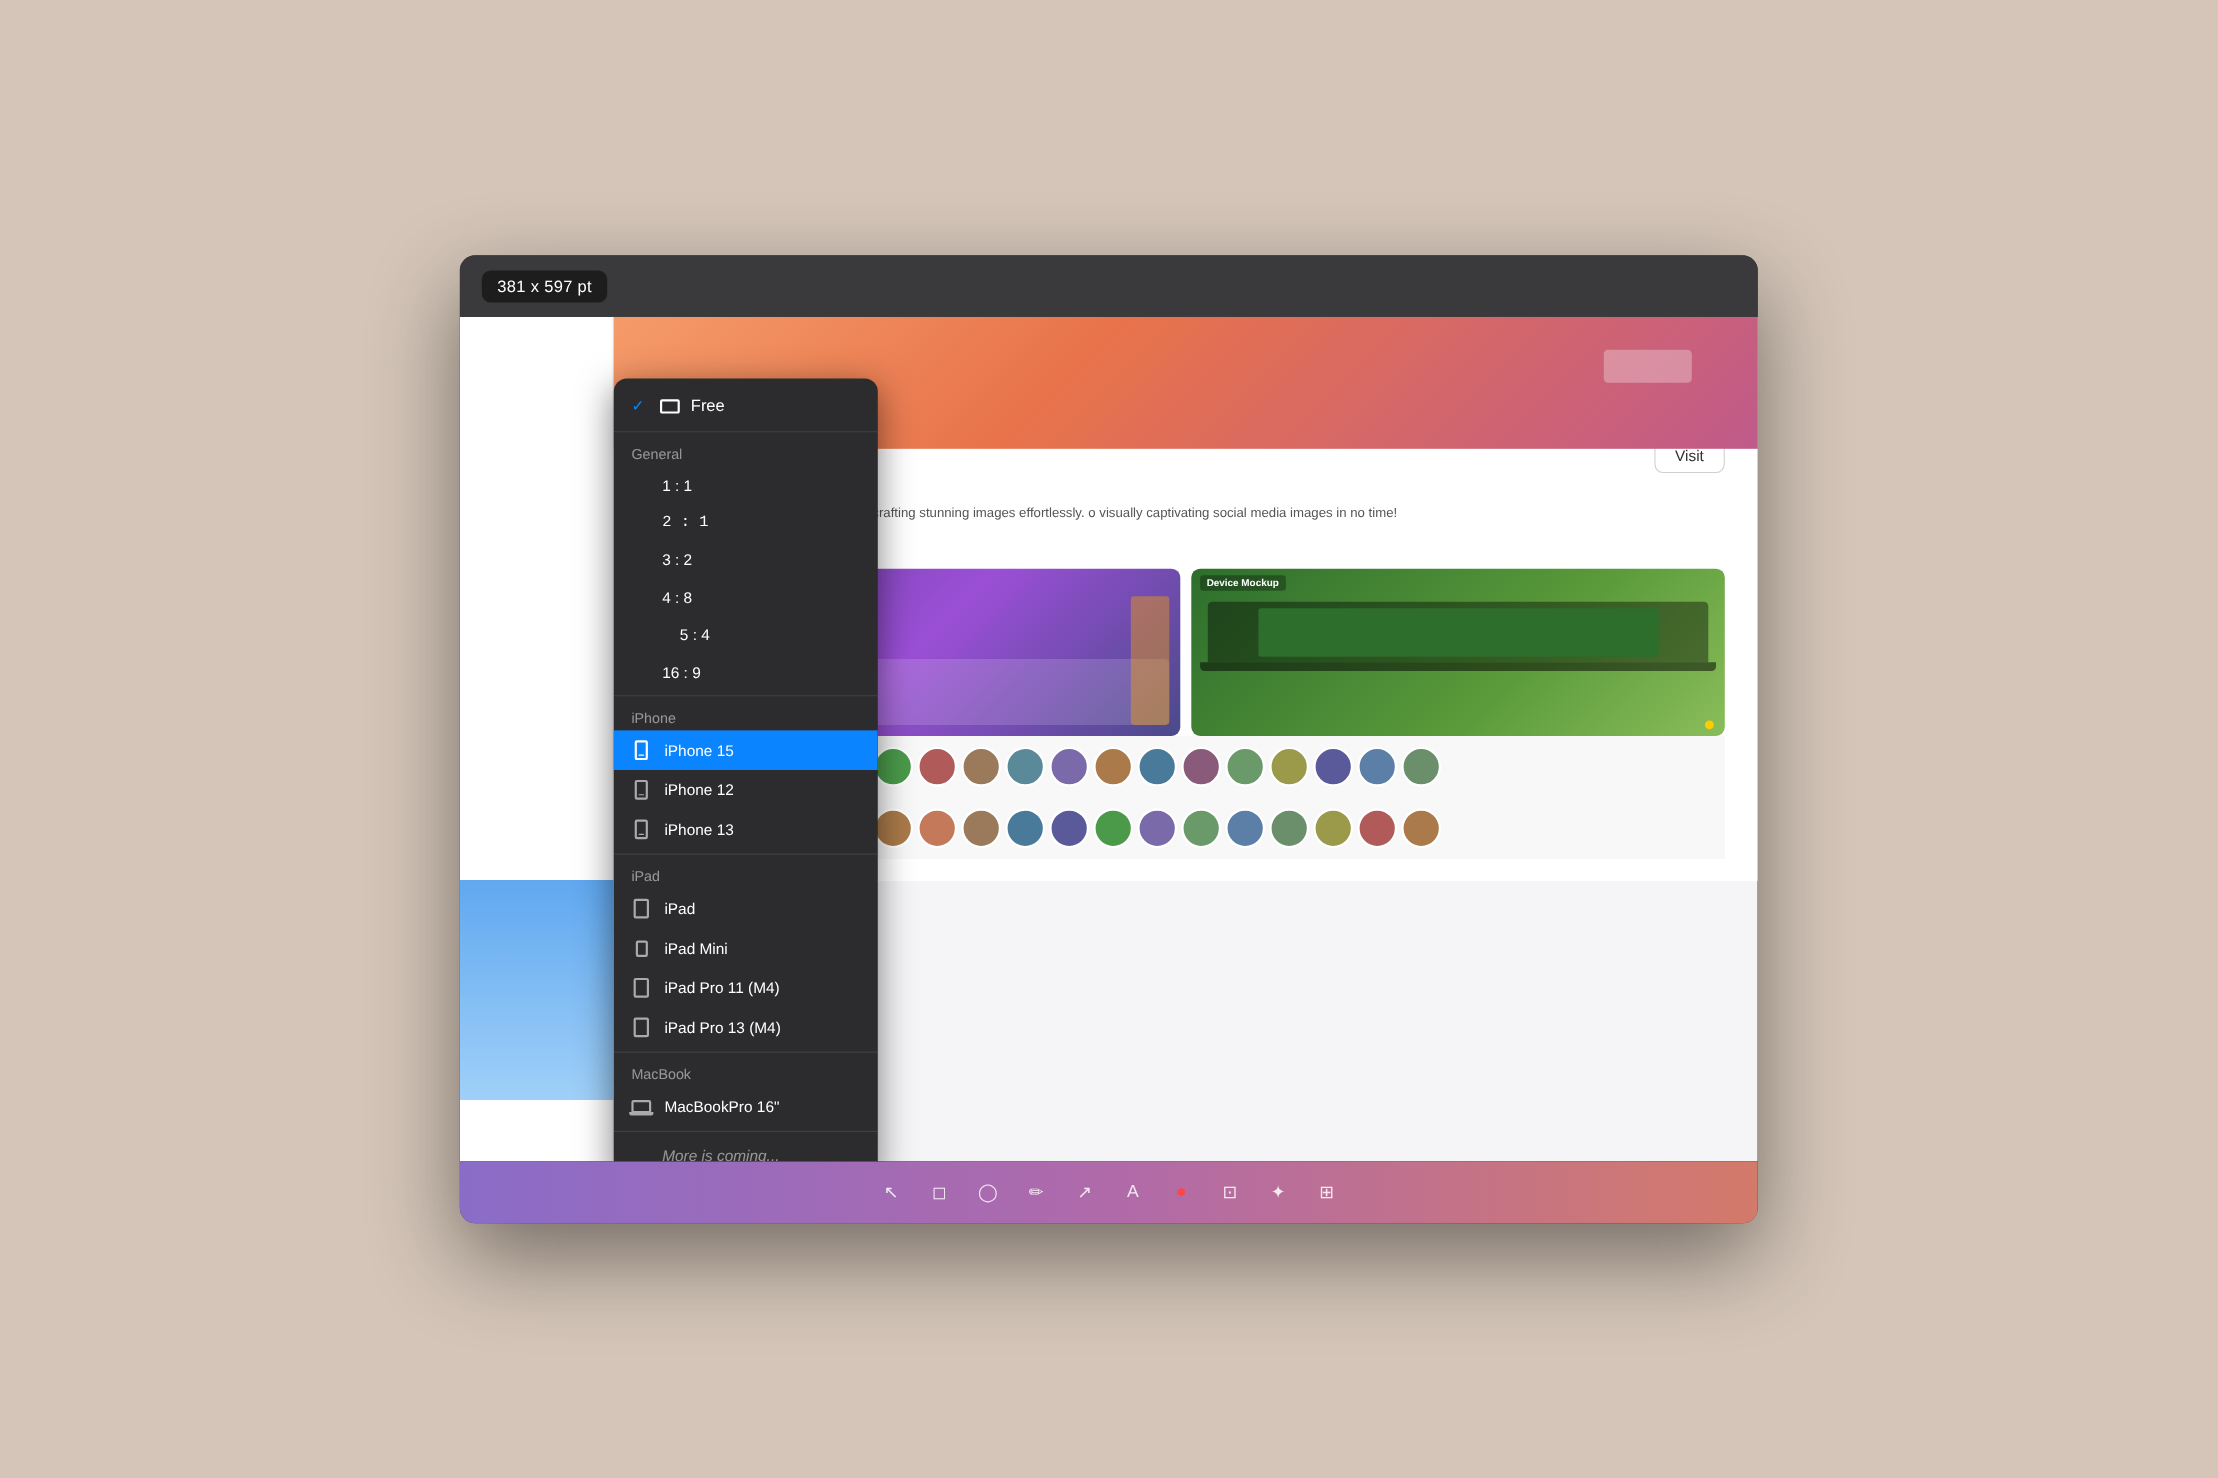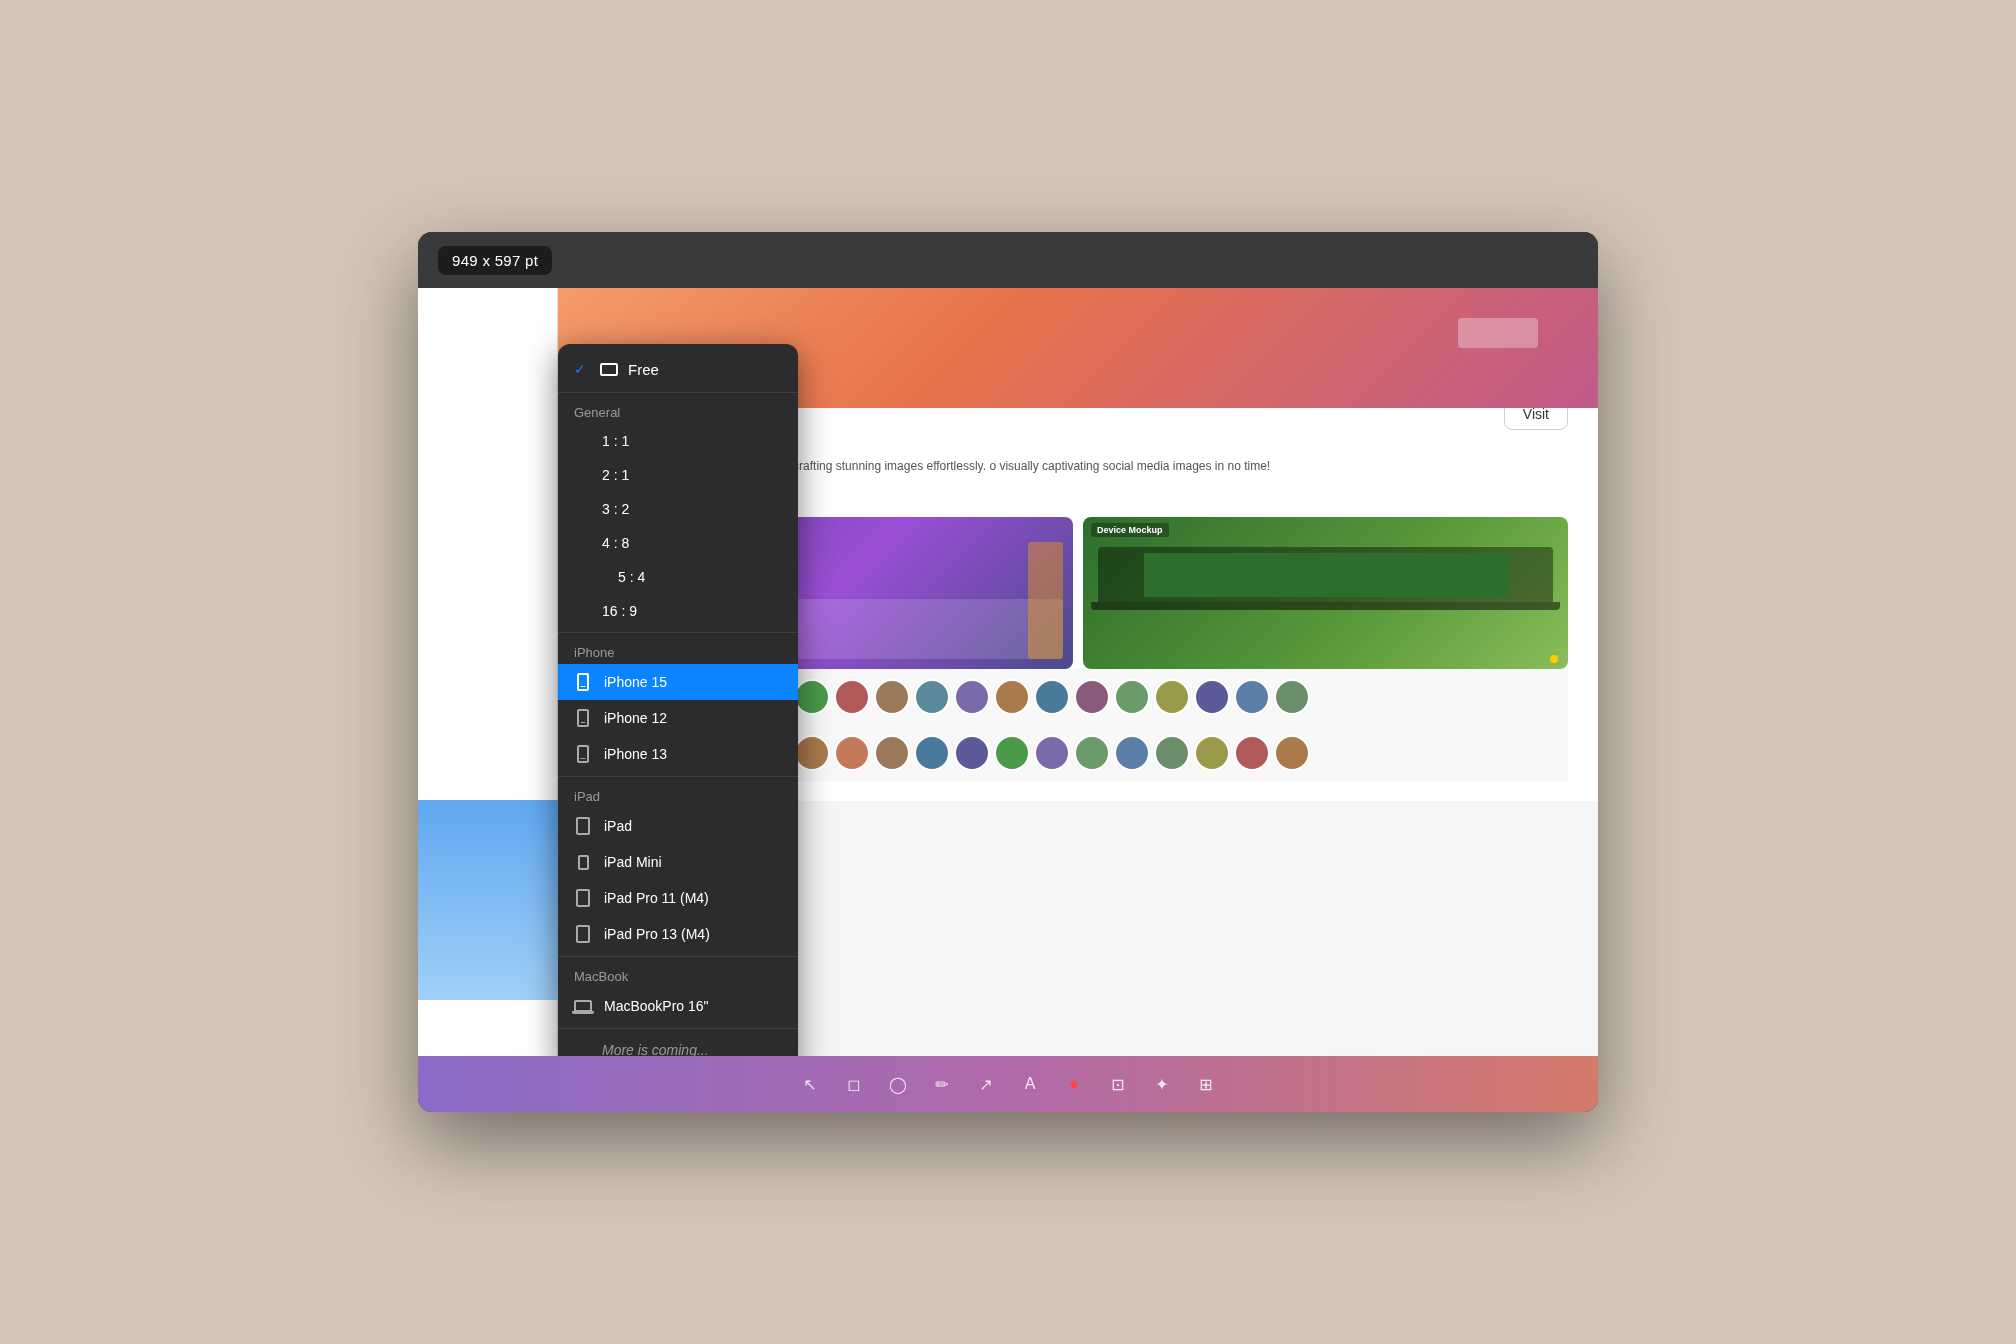--- a/index.html
+++ b/index.html
@@ -399,21 +399,21 @@
     .av14 { background: #6a9a6a; }
     .av15 { background: #9a9a4a; }
     .av16 { background: #5a5a9a; }
   </style>
 </head>
 <body>
 
 <div class="app-window">
 
   <div class="toolbar">
-    <div class="dimension-badge">949 x 597 pt</div>
+    <div class="dimension-badge">381 x 597 pt</div>
   </div>
 
   <div class="canvas-area">
 
     <div class="handle handle-tl" style="top:56px; left:38px;"></div>
     <div class="handle handle-tr" style="top:56px; right:38px;"></div>
     <div class="handle handle-ml" style="top:350px; left:38px;"></div>
 
     <div class="close-btn">✕</div>
 
@@ -511,21 +511,21 @@
       </div>
 
       <div class="menu-separator"></div>
 
       <div class="menu-section-label">General</div>
 
       <div class="menu-item">
         <span style="margin-left:28px;">1 : 1</span>
       </div>
       <div class="menu-item">
-        <span style="margin-left:28px;">2 : 1</span>
+        <span style="margin-left:28px;font-family:Liberation Mono, monospace;">2 : 1</span>
       </div>
       <div class="menu-item">
         <span style="margin-left:28px;">3 : 2</span>
       </div>
       <div class="menu-item">
         <span style="margin-left:28px;">4 : 8</span>
       </div>
       <div class="menu-item">
         <span style="margin-left:44px;">5 : 4</span>
       </div>

